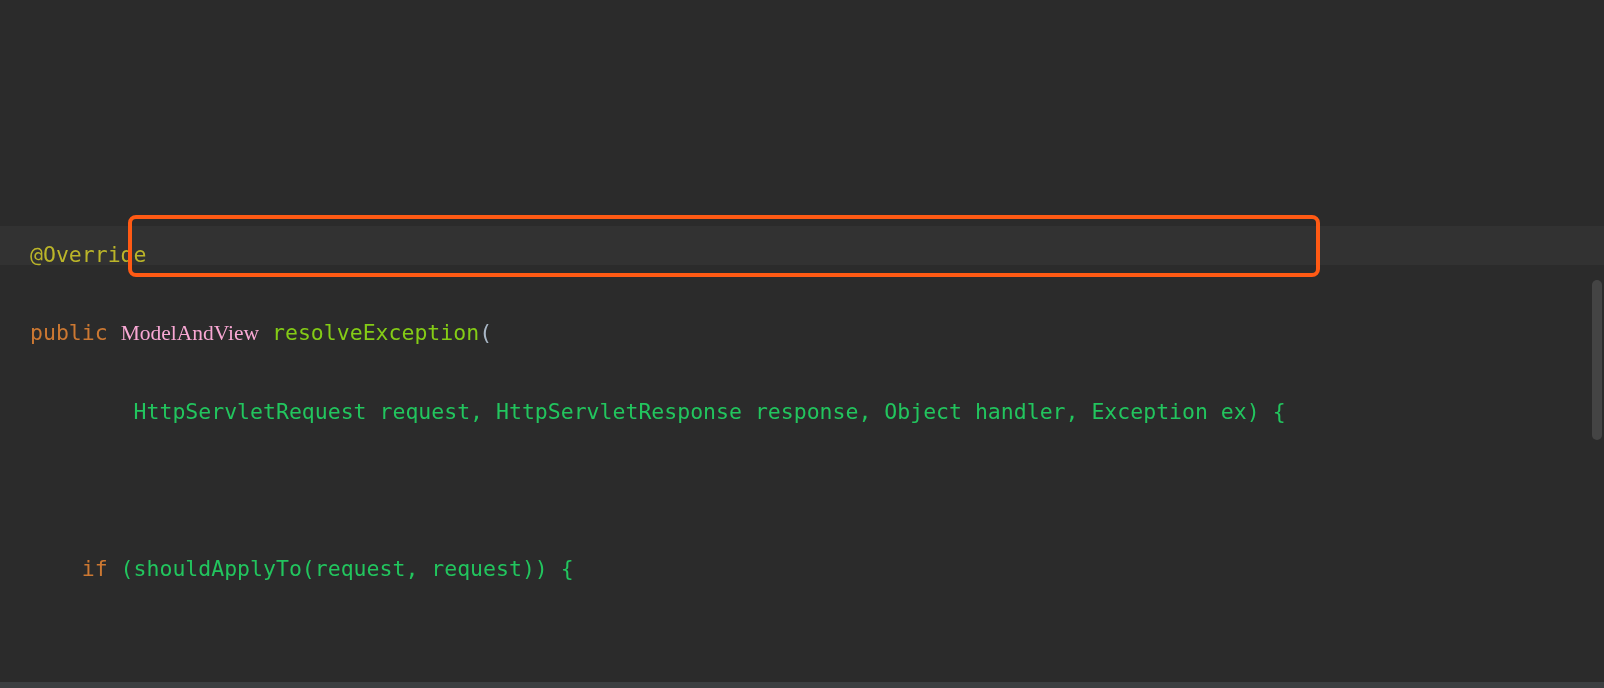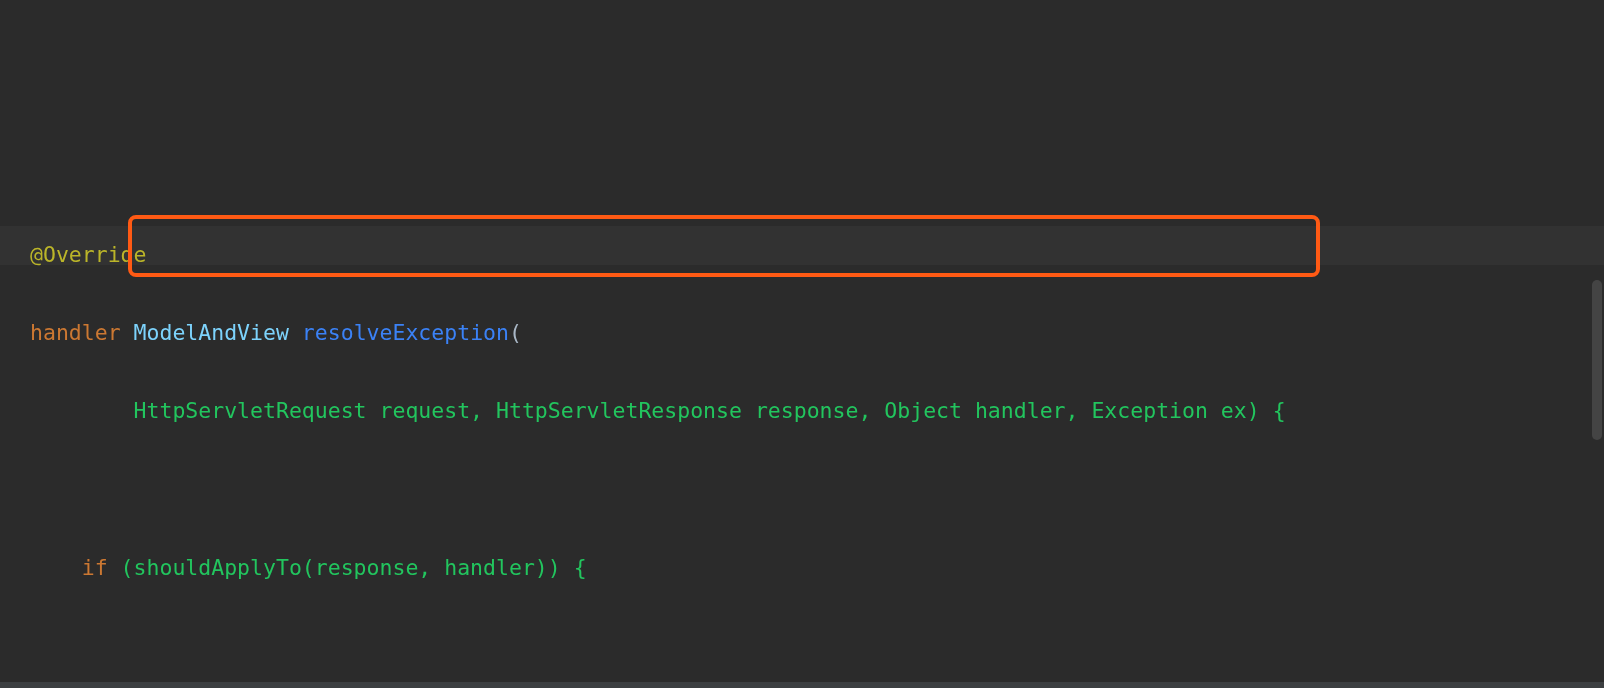--- a/index.html
+++ b/index.html
@@ -16,22 +16,22 @@
   }
   .editor {
     position: relative;
     box-sizing: border-box;
     white-space: pre;
     padding-top: 0px;
     padding-left: 30px;
   }
   .annotation { color: #bbb529; margin-top: 8px; }
   .keyword    { color: #cc7832; }
-  .type       { color: #7dd3fc; }
-  .method-decl{ color: #3b82f6; }
+  .type       { color: #f9a8d4; font-family: Liberation Serif, serif; }
+  .method-decl{ color: #84cc16; }
   .ident      { color: #22c55e; }
   .punct      { color: #a9b7c6; }
 
   .line { display: block; }
   .line-highlight {
     position: absolute;
     left: 0; right: 0;
     height: 39px;
     background: #323232;
     z-index: 0;
@@ -66,24 +66,24 @@
 </style>
 </head>
 <body>
 
 <div class="editor">
 
   <div class="line-highlight" style="top:226px;"></div>
 
   <div class="code-layer">
 <span class="line"><span class="annotation">@Override</span></span>
-<span class="line"><span class="keyword">handler</span> <span class="type">ModelAndView</span> <span class="method-decl">resolveException</span><span class="punct">(</span></span>
+<span class="line"><span class="keyword">public</span> <span class="type">ModelAndView</span> <span class="method-decl">resolveException</span><span class="punct">(</span></span>
 <span class="line">        <span class="ident">HttpServletRequest request, HttpServletResponse response, Object handler, Exception ex) {</span></span>
 <span class="line"> </span>
-<span class="line">    <span class="keyword">if</span><span class="ident"> (shouldApplyTo(response, handler)) {</span></span>
+<span class="line">    <span class="keyword">if</span><span class="ident"> (shouldApplyTo(request, request)) {</span></span>
 
 
 
 
 
 
 
 
 
 

